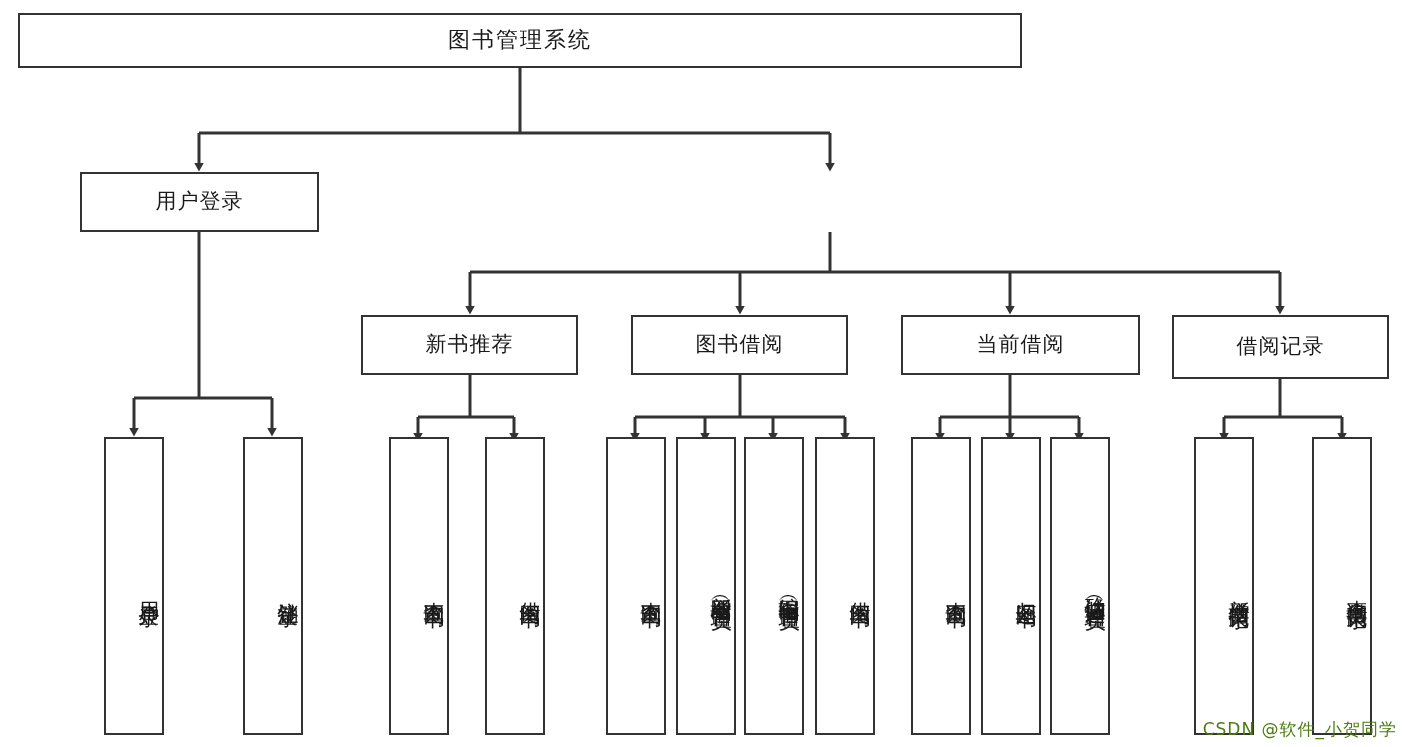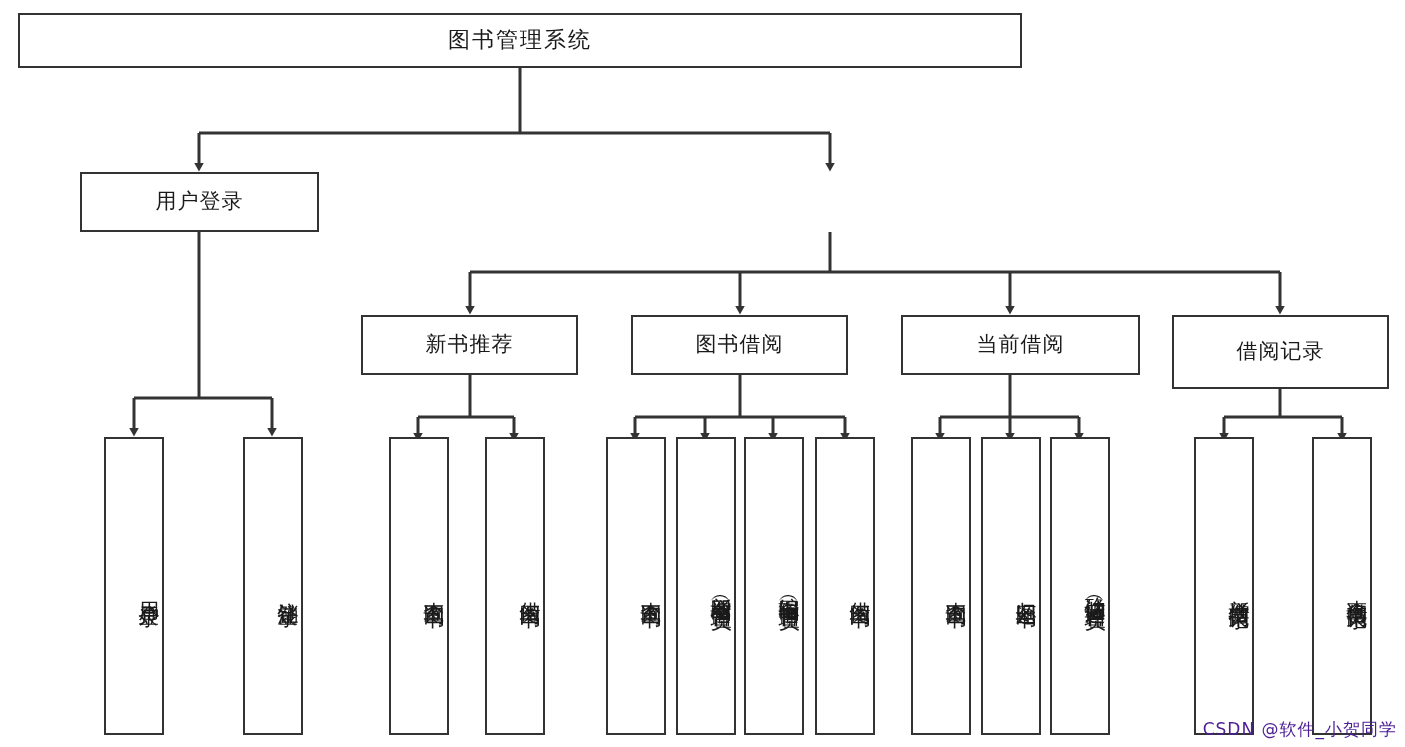--- a/index.html
+++ b/index.html
@@ -57,21 +57,21 @@
   .node.v > span{
     writing-mode:vertical-rl;
     text-orientation:upright;
     display:block;
   }
   #watermark{
     position:absolute;
     right:8px;
     bottom:6px;
     font-size:17px;
-    color:#4c1d95;
+    color:#4d7c0f;
     letter-spacing:1px;
     z-index:5;
     white-space:nowrap;
   }
 </style>
 </head>
 <body>
 
 <div id="canvas">
 
@@ -135,21 +135,21 @@
 
   <div class="node h" style="left:361px;top:315px;width:217px;height:60px;">
     <span>新书推荐</span>
   </div>
   <div class="node h" style="left:631px;top:315px;width:217px;height:60px;">
     <span>图书借阅</span>
   </div>
   <div class="node h" style="left:901px;top:315px;width:239px;height:60px;">
     <span>当前借阅</span>
   </div>
-  <div class="node h" style="left:1172px;top:315px;width:217px;height:74px;">
+  <div class="node h" style="left:1172px;top:315px;width:217px;height:64px;">
     <span>借阅记录</span>
   </div>
 
   <div class="node v" style="left:104px;top:437px;width:60px;height:298px;">
     <span>用户登录</span>
   </div>
   <div class="node v" style="left:243px;top:437px;width:60px;height:298px;">
     <span>注销登录</span>
   </div>
 

